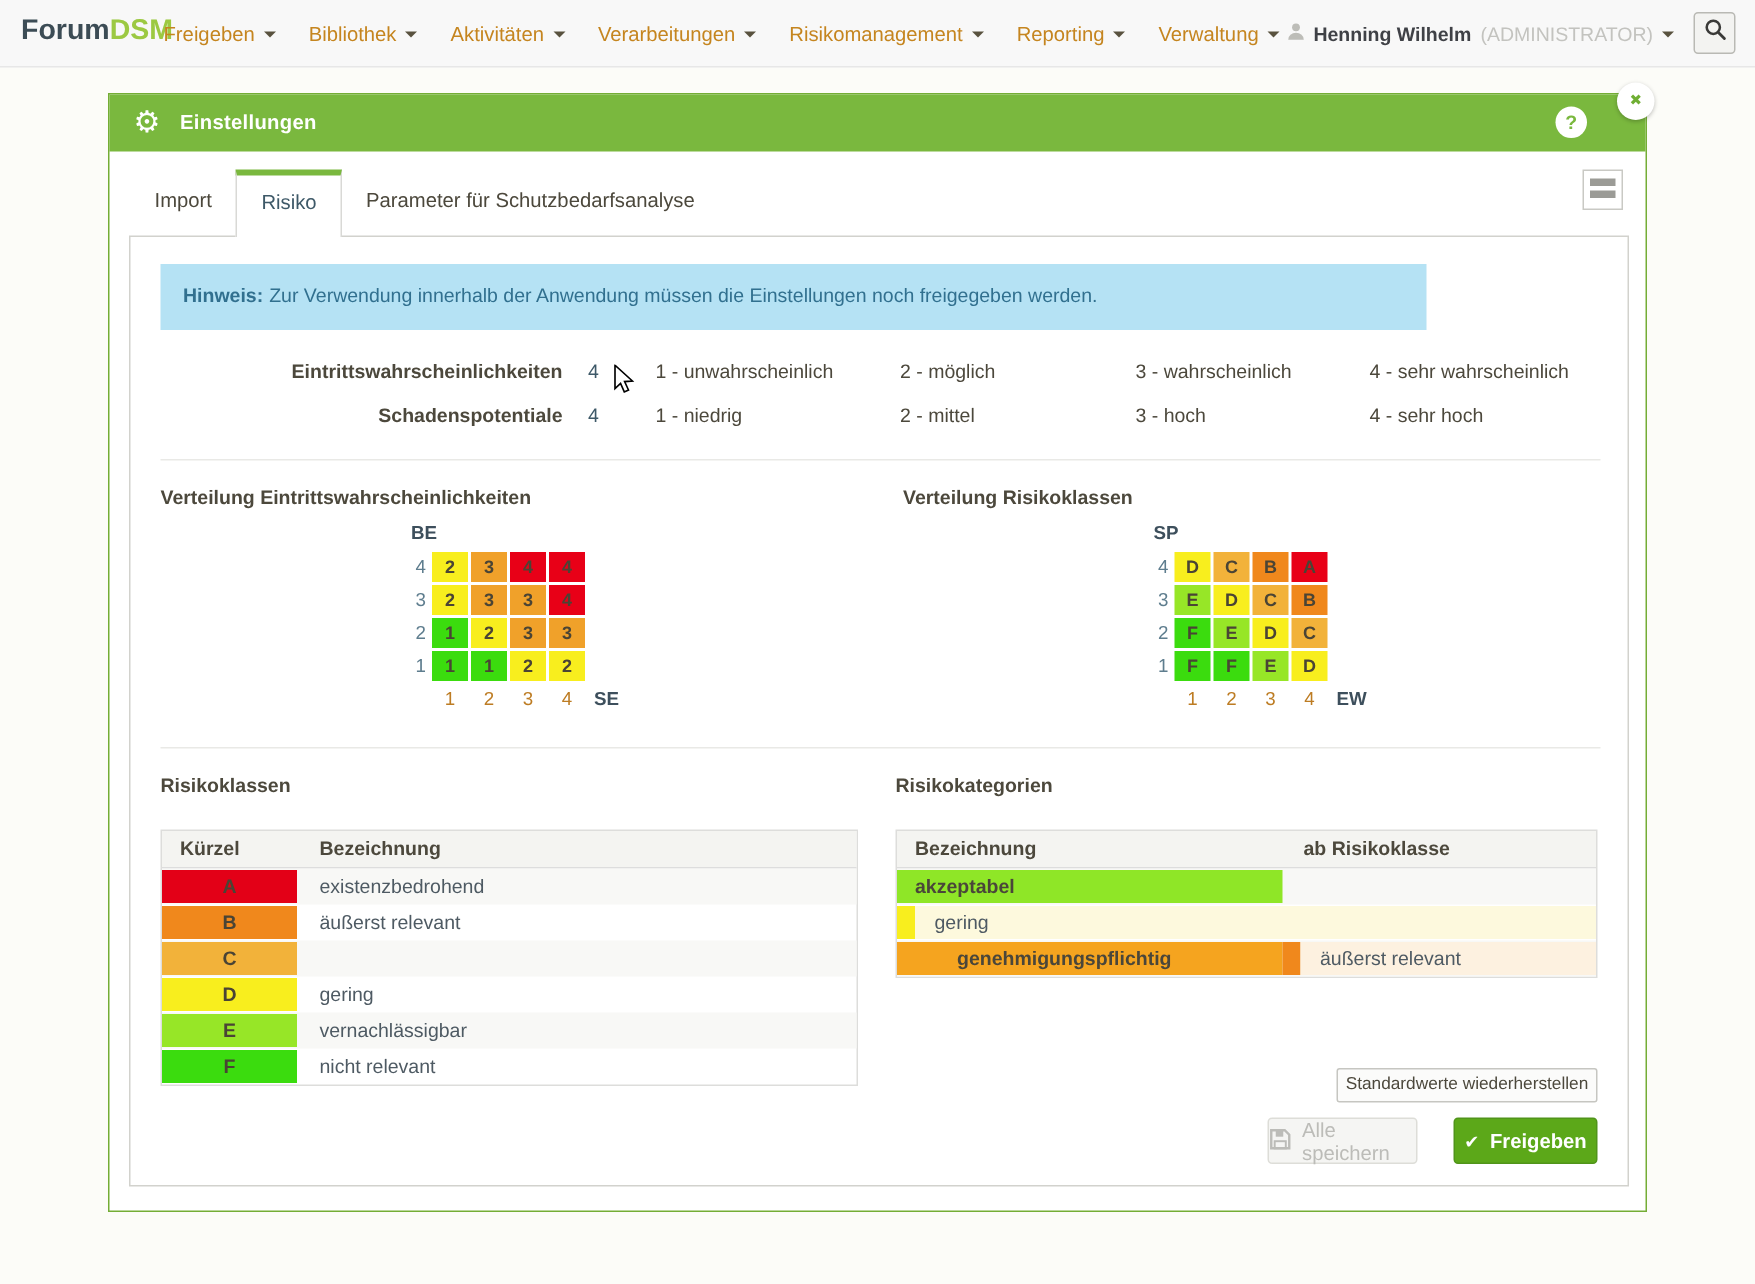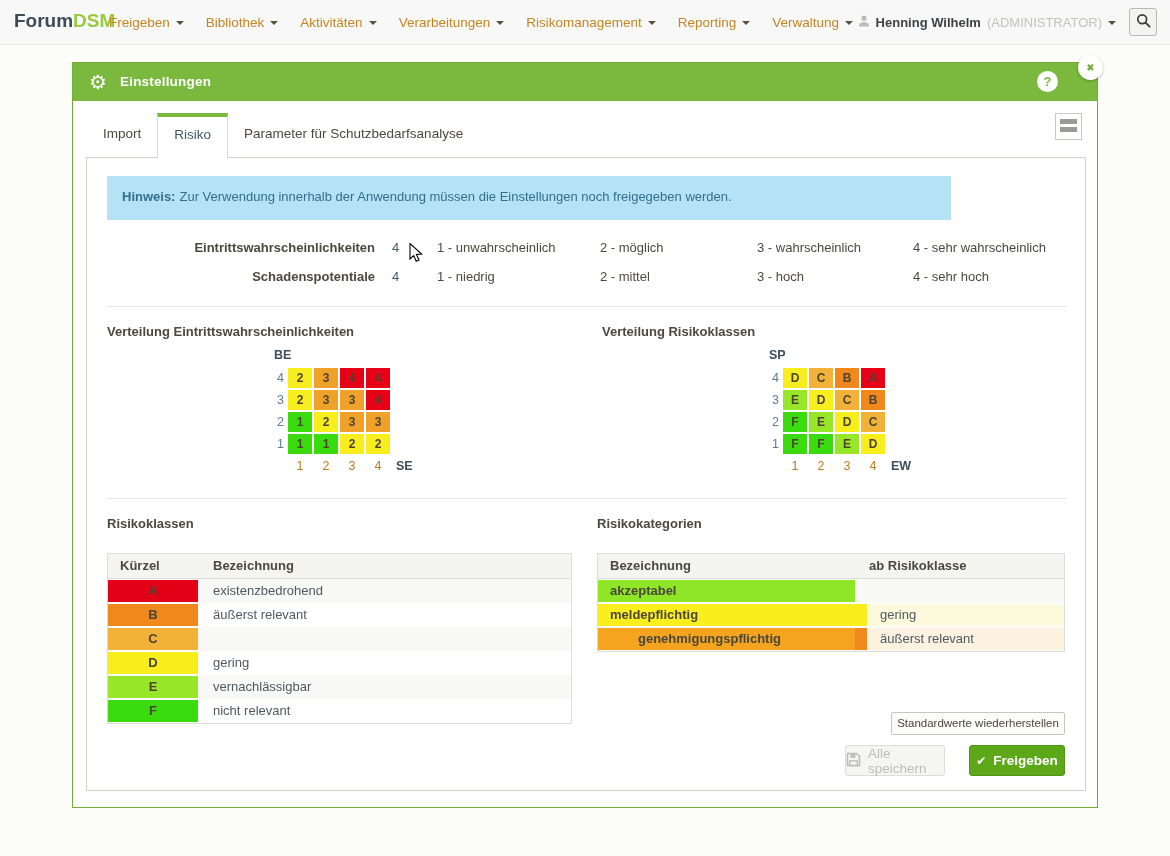--- a/index.html
+++ b/index.html
@@ -313,21 +313,20 @@
         <div class="t-head">
           <span class="th th1">Bezeichnung</span>
           <span class="th th2">ab Risikoklasse</span>
         </div>
         <div id="cat-body">
             <div class="t-row" style="background: rgb(248, 248, 246);">
               <span class="cat-name" style="background: rgb(143, 230, 39);">akzeptabel</span>
               <span class="cat-from"></span>
             </div>
             <div class="t-row">
-              <span class="cat-name" style="background: rgb(250, 238, 31);">meldepflichtig</span>
               <span class="cat-from">
                 <span class="cat-strip" style="background: rgb(248, 238, 30);"></span>
                 <span class="cat-tint" style="background: rgb(253, 249, 221);">gering</span>
               </span>
             </div>
             <div class="t-row" style="background: rgb(248, 248, 246);">
               <span class="cat-name" style="background: rgb(245, 164, 31); padding-left: 40px;">genehmigungspflichtig</span>
               <span class="cat-from">
                 <span class="cat-strip" style="background: rgb(240, 136, 28);"></span>
                 <span class="cat-tint" style="background: rgb(253, 241, 224);">äußerst relevant</span>

